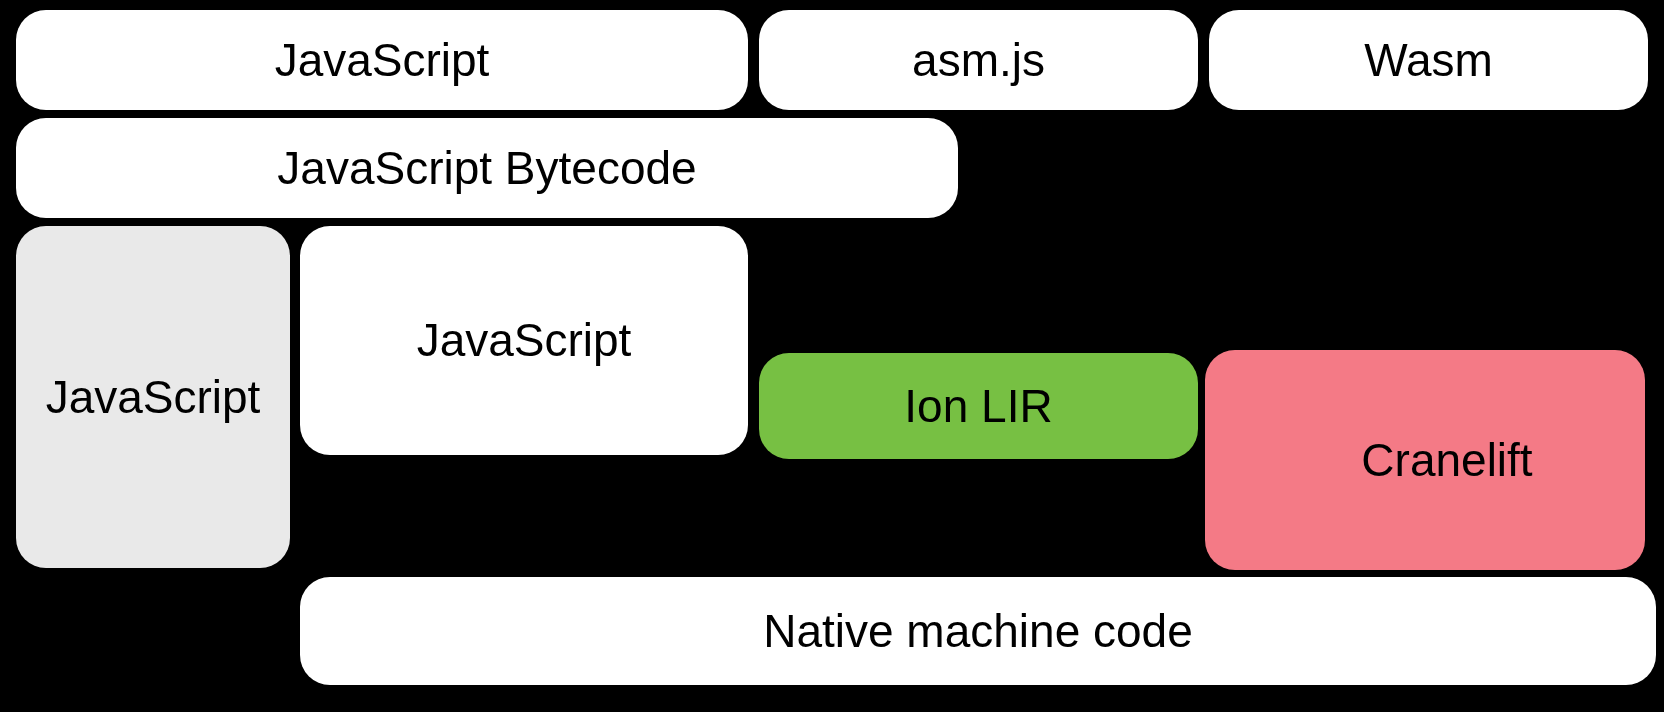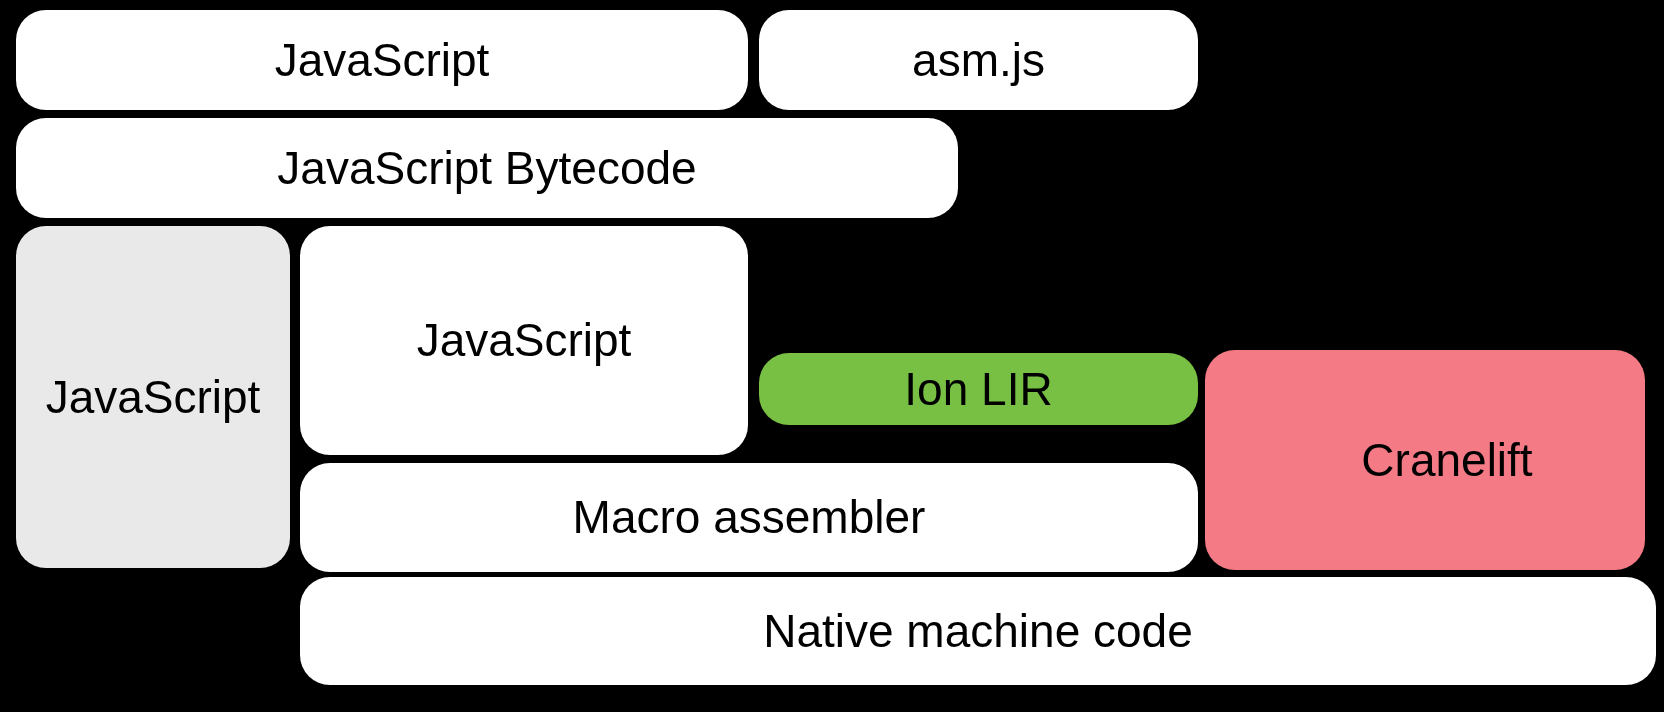--- a/index.html
+++ b/index.html
@@ -38,40 +38,43 @@
   .node.pink  { background: var(--box-pink); padding-left: 44px; }
 
   .n-javascript  { left: 16px;   top: 10px;  width: 732px;  height: 100px; }
   .n-asmjs       { left: 759px;  top: 10px;  width: 439px;  height: 100px; }
   .n-wasm        { left: 1209px; top: 10px;  width: 439px;  height: 100px; }
   .n-bytecode    { left: 16px;   top: 118px; width: 942px;  height: 100px; }
   .n-baldrmonkey { left: 975px;  top: 118px; width: 454px;  height: 100px; }
   .n-interpreter { left: 16px;   top: 226px; width: 274px;  height: 342px; }
   .n-baseline    { left: 300px;  top: 226px; width: 448px;  height: 229px; }
   .n-ionmir      { left: 759px;  top: 226px; width: 439px;  height: 119px; }
-  .n-ionlir      { left: 759px;  top: 353px; width: 439px;  height: 72px; }
+  .n-ionlir      { left: 759px;  top: 353px; width: 439px;  height: 106px; }
   .n-cranelift   { left: 1205px; top: 350px; width: 440px;  height: 220px; }
   .n-macro       { left: 300px;  top: 463px; width: 898px;  height: 109px; }
   .n-native      { left: 300px;  top: 577px; width: 1356px; height: 108px; }
 
   .label-line { display: block; }
 </style>
 </head>
 <body>
 
 <div class="canvas">
 
   <div class="node n-javascript">
     <span class="label-line">JavaScript</span>
   </div>
 
   <div class="node n-asmjs">
     <span class="label-line">asm.js</span>
   </div>
 
+  <div class="node n-wasm">
+    <span class="label-line">Wasm</span>
+  </div>
 
   <div class="node n-bytecode">
     <span class="label-line">JavaScript Bytecode</span>
   </div>
 
 
   <div class="node gray n-interpreter">
     <span class="label-line">JavaScript</span>
   </div>
 
@@ -81,21 +84,18 @@
 
 
   <div class="node green n-ionlir">
     <span class="label-line">Ion LIR</span>
   </div>
 
   <div class="node pink n-cranelift">
     <span class="label-line">Cranelift</span>
   </div>
 
-  <div class="node n-macro">
-    <span class="label-line">Macro assembler</span>
-  </div>
 
   <div class="node n-native">
     <span class="label-line">Native machine code</span>
   </div>
 
 </div>
 
 </body></html>

